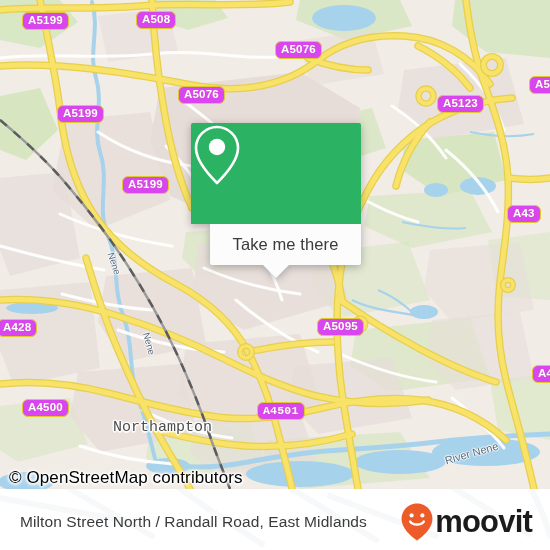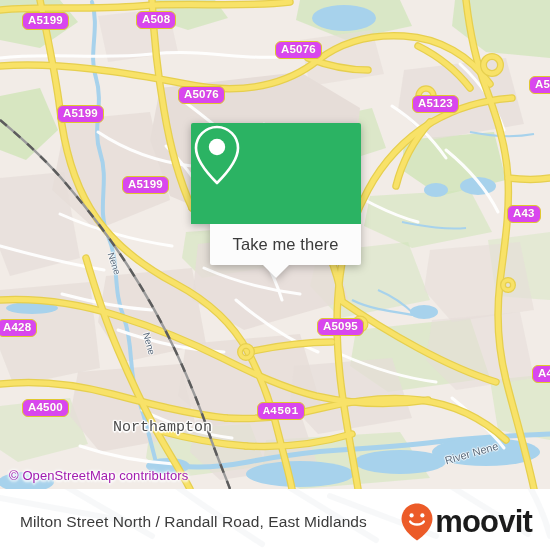--- a/index.html
+++ b/index.html
@@ -20,21 +20,21 @@
     white-space:nowrap; text-shadow:0 0 1px rgba(150,130,20,.35); }
 
   
   .placelbl{ position:absolute; color:#4d4d4d; font-size:15px; white-space:nowrap;
     text-shadow:1.5px 0 1px #fff,-1.5px 0 1px #fff,0 1.5px 1px #fff,0 -1.5px 1px #fff,
                 1px 1px 1px #fff,-1px -1px 1px #fff,1px -1px 1px #fff,-1px 1px 1px #fff;font-family:Liberation Mono, monospace; }
   .waterlbl{ position:absolute; color:#5b6b7c; font-size:9.5px; white-space:nowrap;
     text-shadow:1px 0 1px #fff,-1px 0 1px #fff,0 1px 1px #fff,0 -1px 1px #fff; }
 
   
-  .attrib{ position:absolute; left:9px; top:468px; font-size:13px; color:#a21caf;
+  .attrib{ position:absolute; left:9px; top:468px; font-size:17px; color:#000000;
     letter-spacing:.1px;
     text-shadow:1.5px 0 2px #fff,-1.5px 0 2px #fff,0 1.5px 2px #fff,0 -1.5px 2px #fff,
                 0 0 4px #fff,0 0 6px #fff; }
 
   
   .card{ position:absolute; left:191px; top:123px; width:170px;
     filter:drop-shadow(0 2px 4px rgba(0,0,0,.28)); }
   .card-top{ height:101px; background:#2bb363; border-radius:2px 2px 0 0;
     display:flex; align-items:center; justify-content:center; }
   .card-bot{ height:41px; background:#fcfcfc; border-radius:0 0 2px 2px;
@@ -232,21 +232,21 @@
         </g>
 
       </g>
     </svg>
 
     <div class="shield" style="left:22px;  top:12px;">A5199</div>
     <div class="shield" style="left:136px; top:11px;">A508</div>
     <div class="shield" style="left:275px; top:41px;">A5076</div>
     <div class="shield" style="left:178px; top:86px;">A5076</div>
     <div class="shield" style="left:57px;  top:105px;">A5199</div>
-    <div class="shield" style="left:412px; top:95px;text-align:right;">A5123</div>
+    <div class="shield" style="left:437px; top:95px;text-align:right;">A5123</div>
     <div class="shield" style="left:529px; top:76px;">A50</div>
     <div class="shield" style="left:122px; top:176px;">A5199</div>
     <div class="shield" style="left:507px; top:205px;">A43</div>
     <div class="shield" style="left:317px; top:318px;">A5095</div>
     <div class="shield" style="left:-3px;  top:319px;">A428</div>
     <div class="shield" style="left:532px; top:365px;">A43</div>
     <div class="shield" style="left:22px;  top:399px;">A4500</div>
     <div class="shield" style="left:257px; top:402px;font-family:Liberation Mono, monospace;">A4501</div>
 
     <div class="placelbl" style="left:113px; top:419px;">Northampton</div>

